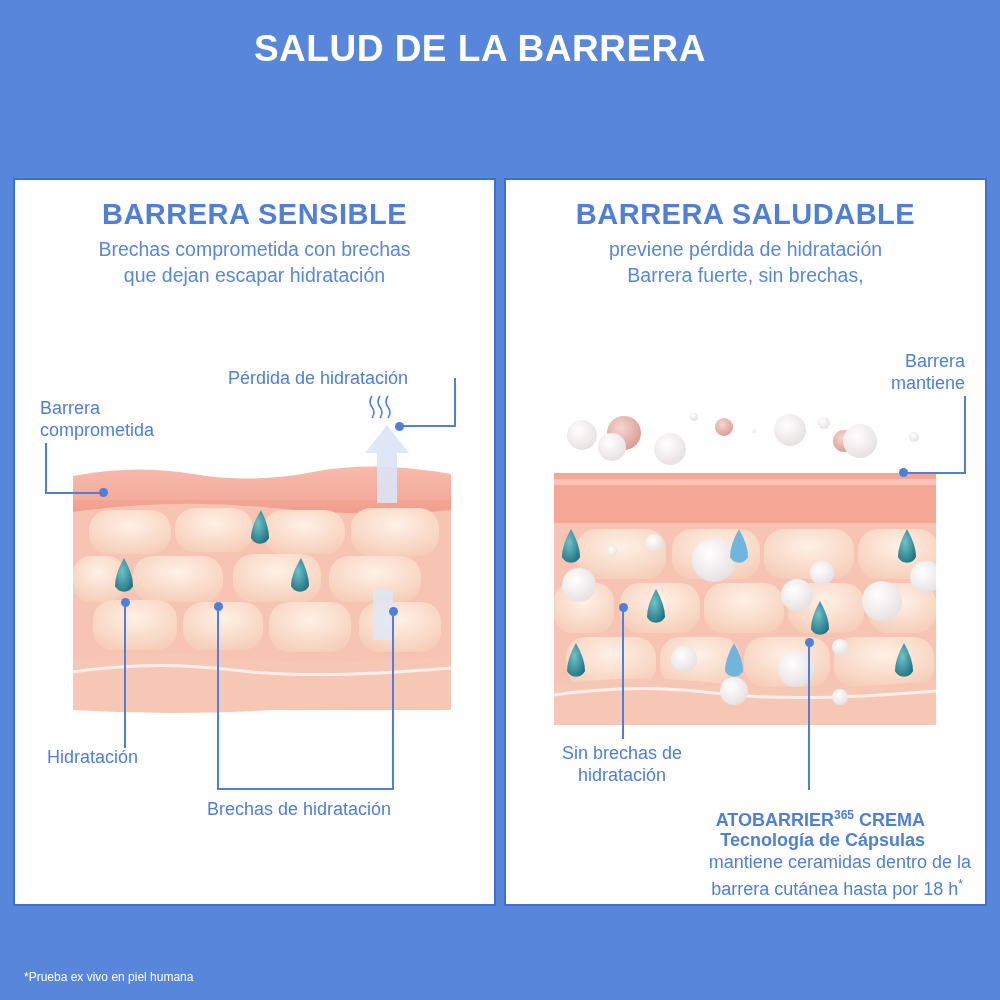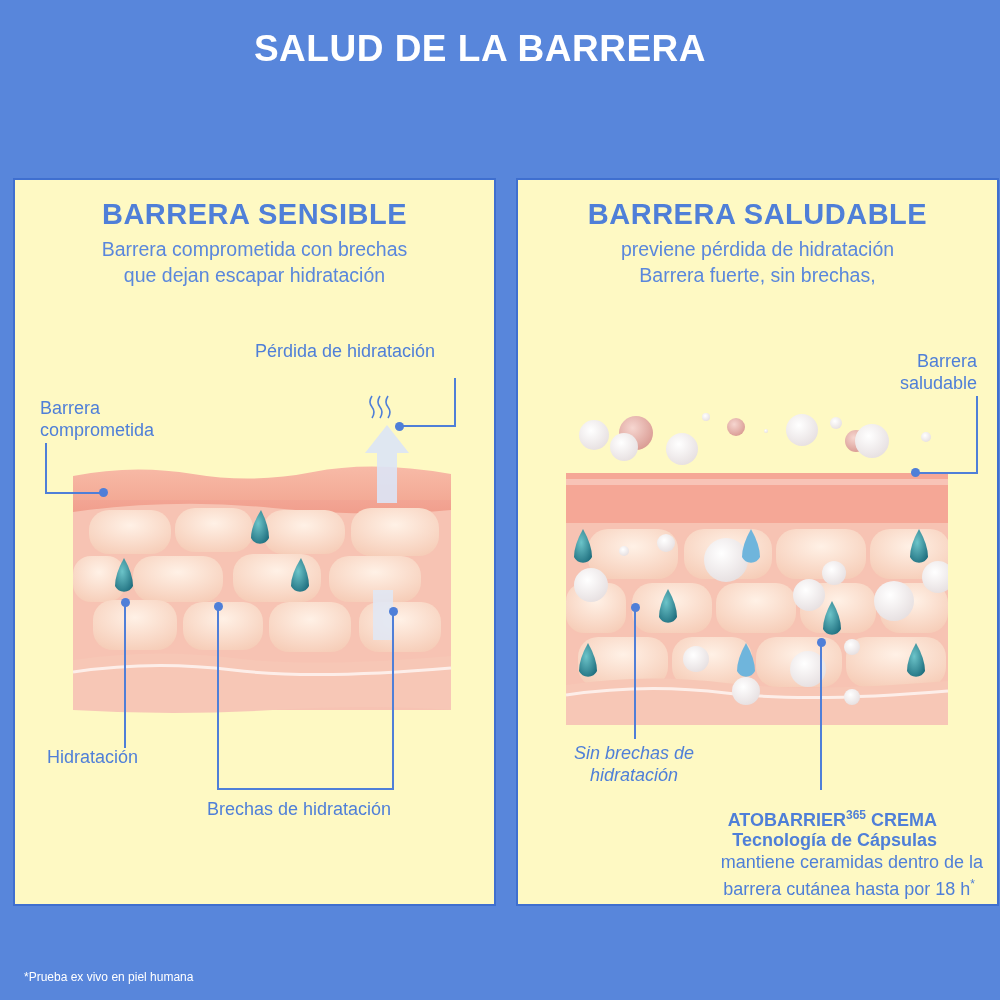--- a/index.html
+++ b/index.html
@@ -1,21 +1,21 @@
 <!DOCTYPE html>
 <html><head>
 <meta charset="utf-8">
 <style>
   * { box-sizing: border-box; margin: 0; padding: 0; }
   html, body { width: 1000px; height: 1000px; overflow: hidden; }
   body { background: #5886db; font-family: "Liberation Sans", "DejaVu Sans", sans-serif; position: relative; }
   .title { position: absolute; left: 0; top: 22px; width: 960px; text-align: center; color: #fff; font-weight: 700; font-size: 37px; line-height: 53px; letter-spacing: 0.5px; }
-  .panel { position: absolute; top: 178px; height: 728px; background: #fef9c3; border: 2px solid #3f6fcf; }
+  .panel { position: absolute; top: 178px; height: 728px; background: #ffffff; border: 2px solid #3f6fcf; }
   .panel.left { left: 13px; width: 483px; }
-  .panel.right { left: 516px; width: 483px; padding-left: 8px; }
+  .panel.right { left: 504px; width: 483px; padding-left: 8px; }
   .ph { position: absolute; left: 0; width: 100%; top: 18px; text-align: center; color: #4f7fd8; font-weight: 700; font-size: 29px; letter-spacing: 0.5px; }
   .psub { position: absolute; left: 0; width: 100%; top: 56px; text-align: center; color: #5a87dc; font-size: 19.5px; line-height: 26px; }
   .lbl { position: absolute; color: #4f7fd8; font-size: 18px; line-height: 22px; white-space: nowrap; }
   .lbl.r { text-align: right; }
   .lbl.c { text-align: center; }
   .bold { font-weight: 700; }
   .ln { position: absolute; background: #4f7fd8; }
   .dot { position: absolute; width: 9px; height: 9px; border-radius: 50%; background: #4f7fd8; }
   .skin { position: absolute; overflow: hidden; }
   .footnote { position: absolute; left: 24px; top: 970px; color: #fff; font-size: 12px; }
@@ -24,21 +24,21 @@
 </head>
 <body>
 
 <div class="title">
   <div>SALUD DE LA BARRERA</div>
 </div>
 
 <div class="panel left">
   <div class="ph">BARRERA SENSIBLE</div>
   <div class="psub">
-    <div>Barrera comprometida con brechas</div>
+    <div>Brechas comprometida con brechas</div>
     <div>que dejan escapar hidratación</div>
   </div>
 
   <svg class="skin" style="left:58px;top:280px;" width="378" height="265" viewBox="0 0 378 265">
     <defs>
       <linearGradient id="sk1" x1="0" y1="0" x2="0" y2="1">
           <stop offset="0" stop-color="#f7b3a4"></stop>
           <stop offset="1" stop-color="#f09a88"></stop>
         </linearGradient>
       <radialGradient id="cell" cx="0.5" cy="0.35" r="0.7">
@@ -74,21 +74,21 @@
     <rect x="300" y="130" width="20" height="50" fill="#dfe7f6" opacity="0.85"></rect>
   </svg>
 
   <svg style="position:absolute;left:350px;top:245px" width="44" height="78">
     <polygon points="22,0 44,28 32,28 32,78 12,78 12,28 0,28" fill="#dbe4f6" opacity="0.9"></polygon>
   </svg>
   <svg style="position:absolute;left:352px;top:214px" width="28" height="26">
     <path d="M5 2 Q1 8 5 13 T5 24 M13 2 Q9 8 13 13 T13 24 M21 2 Q17 8 21 13 T21 24" stroke="#4f7fd8" stroke-width="1.6" fill="none"></path>
   </svg>
 
-  <div class="lbl" style="left:213px;top:160px;margin-left:27px;">Pérdida de hidratación</div>
+  <div class="lbl" style="left:213px;top:187px;">Pérdida de hidratación</div>
   <div class="ln" style="left:439px;top:198px;width:2px;height:48px;"></div>
   <div class="ln" style="left:386px;top:245px;width:55px;height:2px;"></div>
   <div class="dot" style="left:380px;top:242px;"></div>
 
   <div class="lbl" style="left:25px;top:217px;">
     <div>Barrera</div>
     <div>comprometida</div>
   </div>
   <div class="ln" style="left:30px;top:263px;width:2px;height:50px;"></div>
   <div class="ln" style="left:30px;top:312px;width:58px;height:2px;"></div>
@@ -180,29 +180,29 @@
     <path d="M353 124 Q362 140 362 152 A10 10 0 0 1 344 152 Q344 140 353 124Z" fill="url(#drop2)"></path>
     <path d="M102 184 Q111 200 111 212 A10 10 0 0 1 93 212 Q93 200 102 184Z" fill="url(#drop2)"></path>
     <path d="M266 196 Q275 212 275 224 A10 10 0 0 1 257 224 Q257 212 266 196Z" fill="url(#drop2)"></path>
     <path d="M22 238 Q31 254 31 266 A10 10 0 0 1 13 266 Q13 254 22 238Z" fill="url(#drop2)"></path>
     <path d="M180 238 Q189 254 189 266 A10 10 0 0 1 171 266 Q171 254 180 238Z" fill="#6fb5dc"></path>
     <path d="M350 238 Q359 254 359 266 A10 10 0 0 1 341 266 Q341 254 350 238Z" fill="url(#drop2)"></path>
   </svg>
 
   <div class="lbl r" style="right:20px;top:170px;">
     <div>Barrera</div>
-    <div>saludable</div>
+    <div>mantiene</div>
   </div>
   <div class="ln" style="left:458px;top:216px;width:2px;height:77px;"></div>
   <div class="ln" style="left:398px;top:292px;width:62px;height:2px;"></div>
   <div class="dot" style="left:393px;top:288px;"></div>
 
   <div class="dot" style="left:113px;top:423px;"></div>
   <div class="ln" style="left:116px;top:427px;width:2px;height:132px;"></div>
-  <div class="lbl c" style="left:30px;top:562px;width:172px;font-style:italic;">
+  <div class="lbl c" style="left:30px;top:562px;width:172px;">
     <div>Sin brechas de</div>
     <div>hidratación</div>
   </div>
 
   <div class="dot" style="left:299px;top:458px;"></div>
   <div class="ln" style="left:302px;top:462px;width:2px;height:148px;"></div>
   <div class="lbl r" style="right:60px;top:624px;">
     <span class="bold">ATOBARRIER</span><sup class="bold">365</sup><span class="bold"> CREMA</span>
   </div>
   <div class="lbl r bold" style="right:60px;top:649px;">Tecnología de Cápsulas</div>

